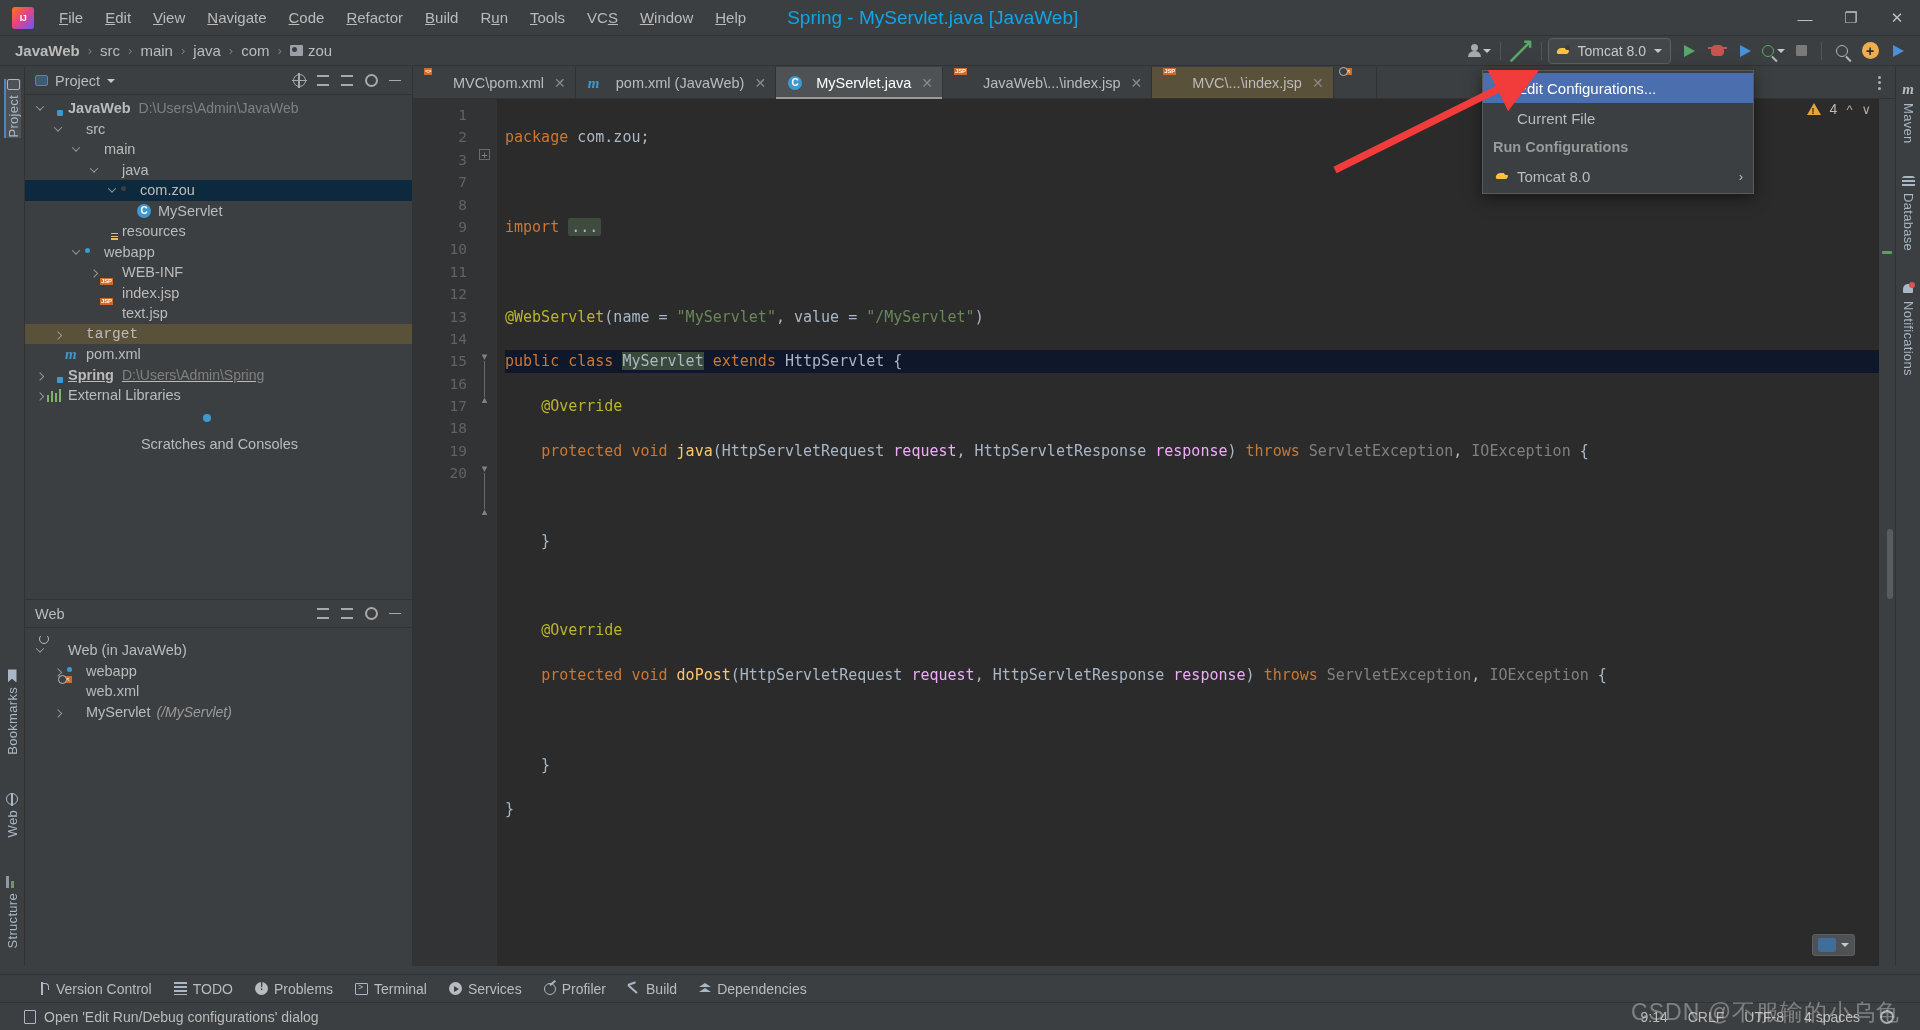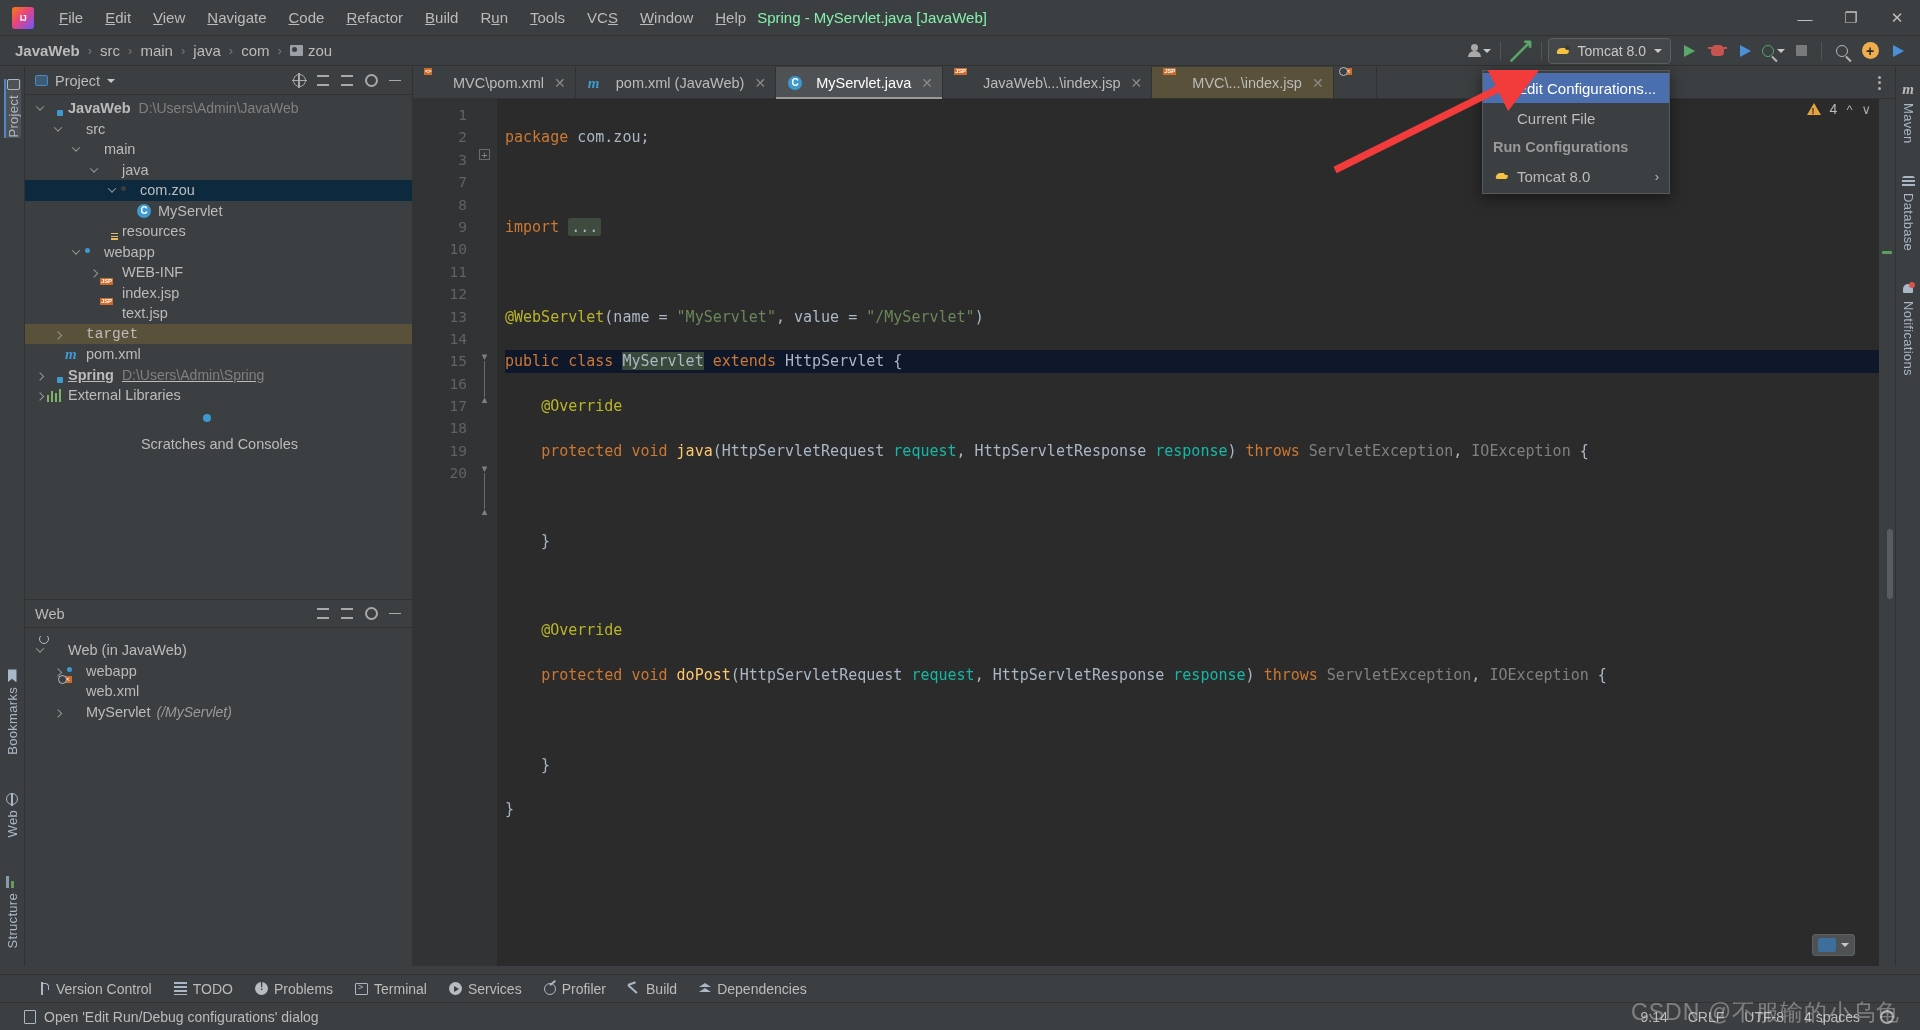--- a/index.html
+++ b/index.html
@@ -26,21 +26,21 @@
   .ij-logo:after{
     content:"IJ";position:absolute;inset:0;color:#fff;font-size:9px;font-weight:bold;
     display:flex;align-items:center;justify-content:center;letter-spacing:-.5px;
   }
   .menubar{ display:flex; align-items:center; gap:0; }
   .menu-item{
     padding:4px 11px; font-size:15px; color:#bbbbbb; cursor:default; white-space:nowrap;
   }
   .menu-item .acc{ text-decoration:underline; }
   .win-title{
-    font-size:15px; color:#86efac; white-space:nowrap;
+    margin-left:30px; font-size:19px; color:#0ea5e9; white-space:nowrap;
   }
   .win-buttons{
     position:absolute; right:0; top:0; height:36px; display:flex; align-items:center;
   }
   .win-btn{
     width:46px;height:36px;display:flex;align-items:center;justify-content:center;
     color:#c0c0c0;font-size:15px;
   }
 
   
@@ -317,21 +317,21 @@
     font-size:15px; line-height:22.4px; color:#a9b7c6; white-space:pre; overflow:hidden;
     position:relative; padding-left:8px;
   }
   .cl{ height:22.4px; }
   .cl.cur{ background:#0f172a; }
   .kw{ color:#cc7832; }
   .str{ color:#6a8759; }
   .ann{ color:#bbb529; }
   .fn{ color:#ffc66d; }
   .gray{ color:#808080; }
-  .param{ color:#14b8a6;margin-top:16px; }
+  .param{ color:#f0abfc;margin-top:16px; }
   .fold-ph{ background:#3e4b3e; color:#a9b7c6; border-radius:2px; padding:0 3px; }
   .hl{ background:#3a4a3a; }
 
   .inspect-strip{
     width:16px; flex:none; background:#3c3f41; position:relative;
   }
   .insp-mark{ position:absolute;right:3px;width:10px;height:3px;border-radius:1px; }
 
   .editor-status{
     position:absolute; right:24px; top:34px; display:flex; align-items:center; gap:9px;
@@ -416,21 +416,21 @@
   .sb-doc-ic{
     width:12px;height:14px;border:1.4px solid #a9b7c6;border-radius:1px;position:relative;
   }
   .sb-right{ margin-left:auto;display:flex;align-items:center;gap:20px;padding-right:16px; }
   .sb-gear{
     width:14px;height:14px;border:2px solid #a9a9a9;border-radius:50%;
   }
 
   
   .dropdown{
-    position:absolute; left:1482px; top:70px; width:188px;
+    position:absolute; left:1482px; top:70px; width:272px;
     background:#3c3f41; border:1px solid #5a5a5a;
     box-shadow:0 4px 14px rgba(0,0,0,.5); z-index:50; padding:2px 0;
   }
   .dd-item{
     height:30px;display:flex;align-items:center;padding:0 10px 0 34px;font-size:15px;color:#bbbbbb;
     position:relative;white-space:nowrap;
   }
   .dd-item.sel{ background:#4b6eaf; color:#ffffff; }
   .dd-header{
     height:28px;display:flex;align-items:center;padding:0 10px;font-size:14.5px;

